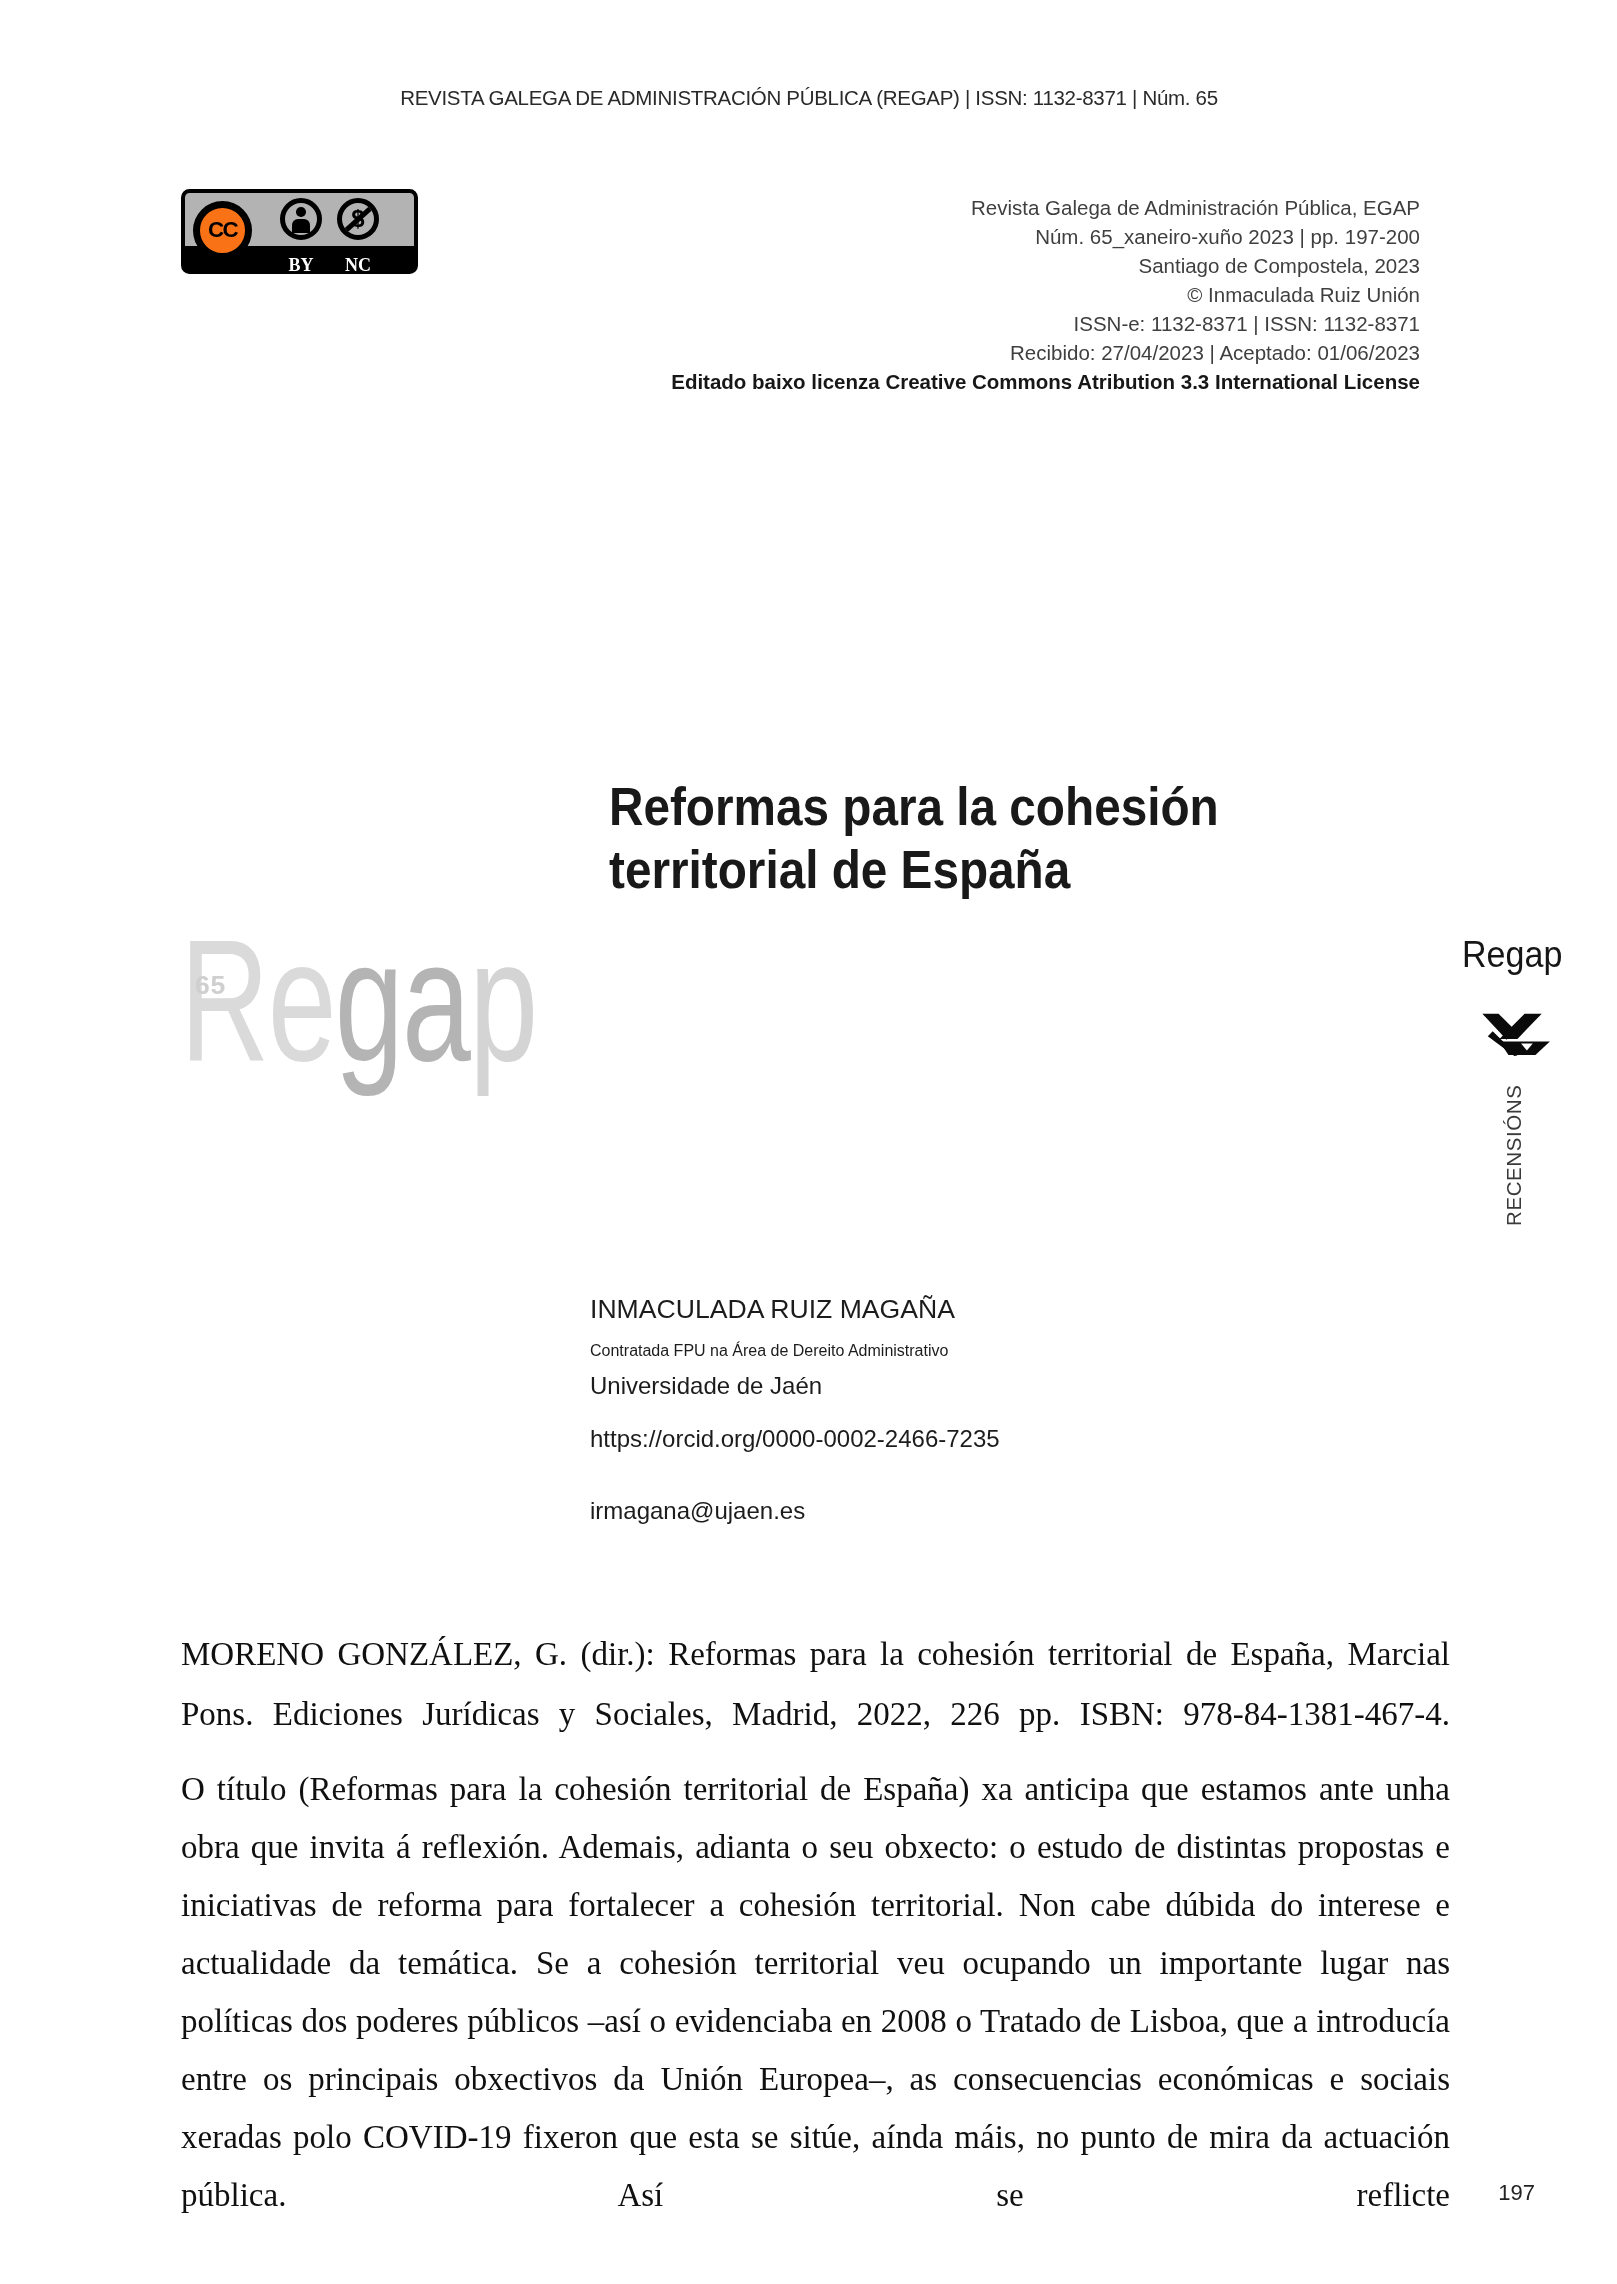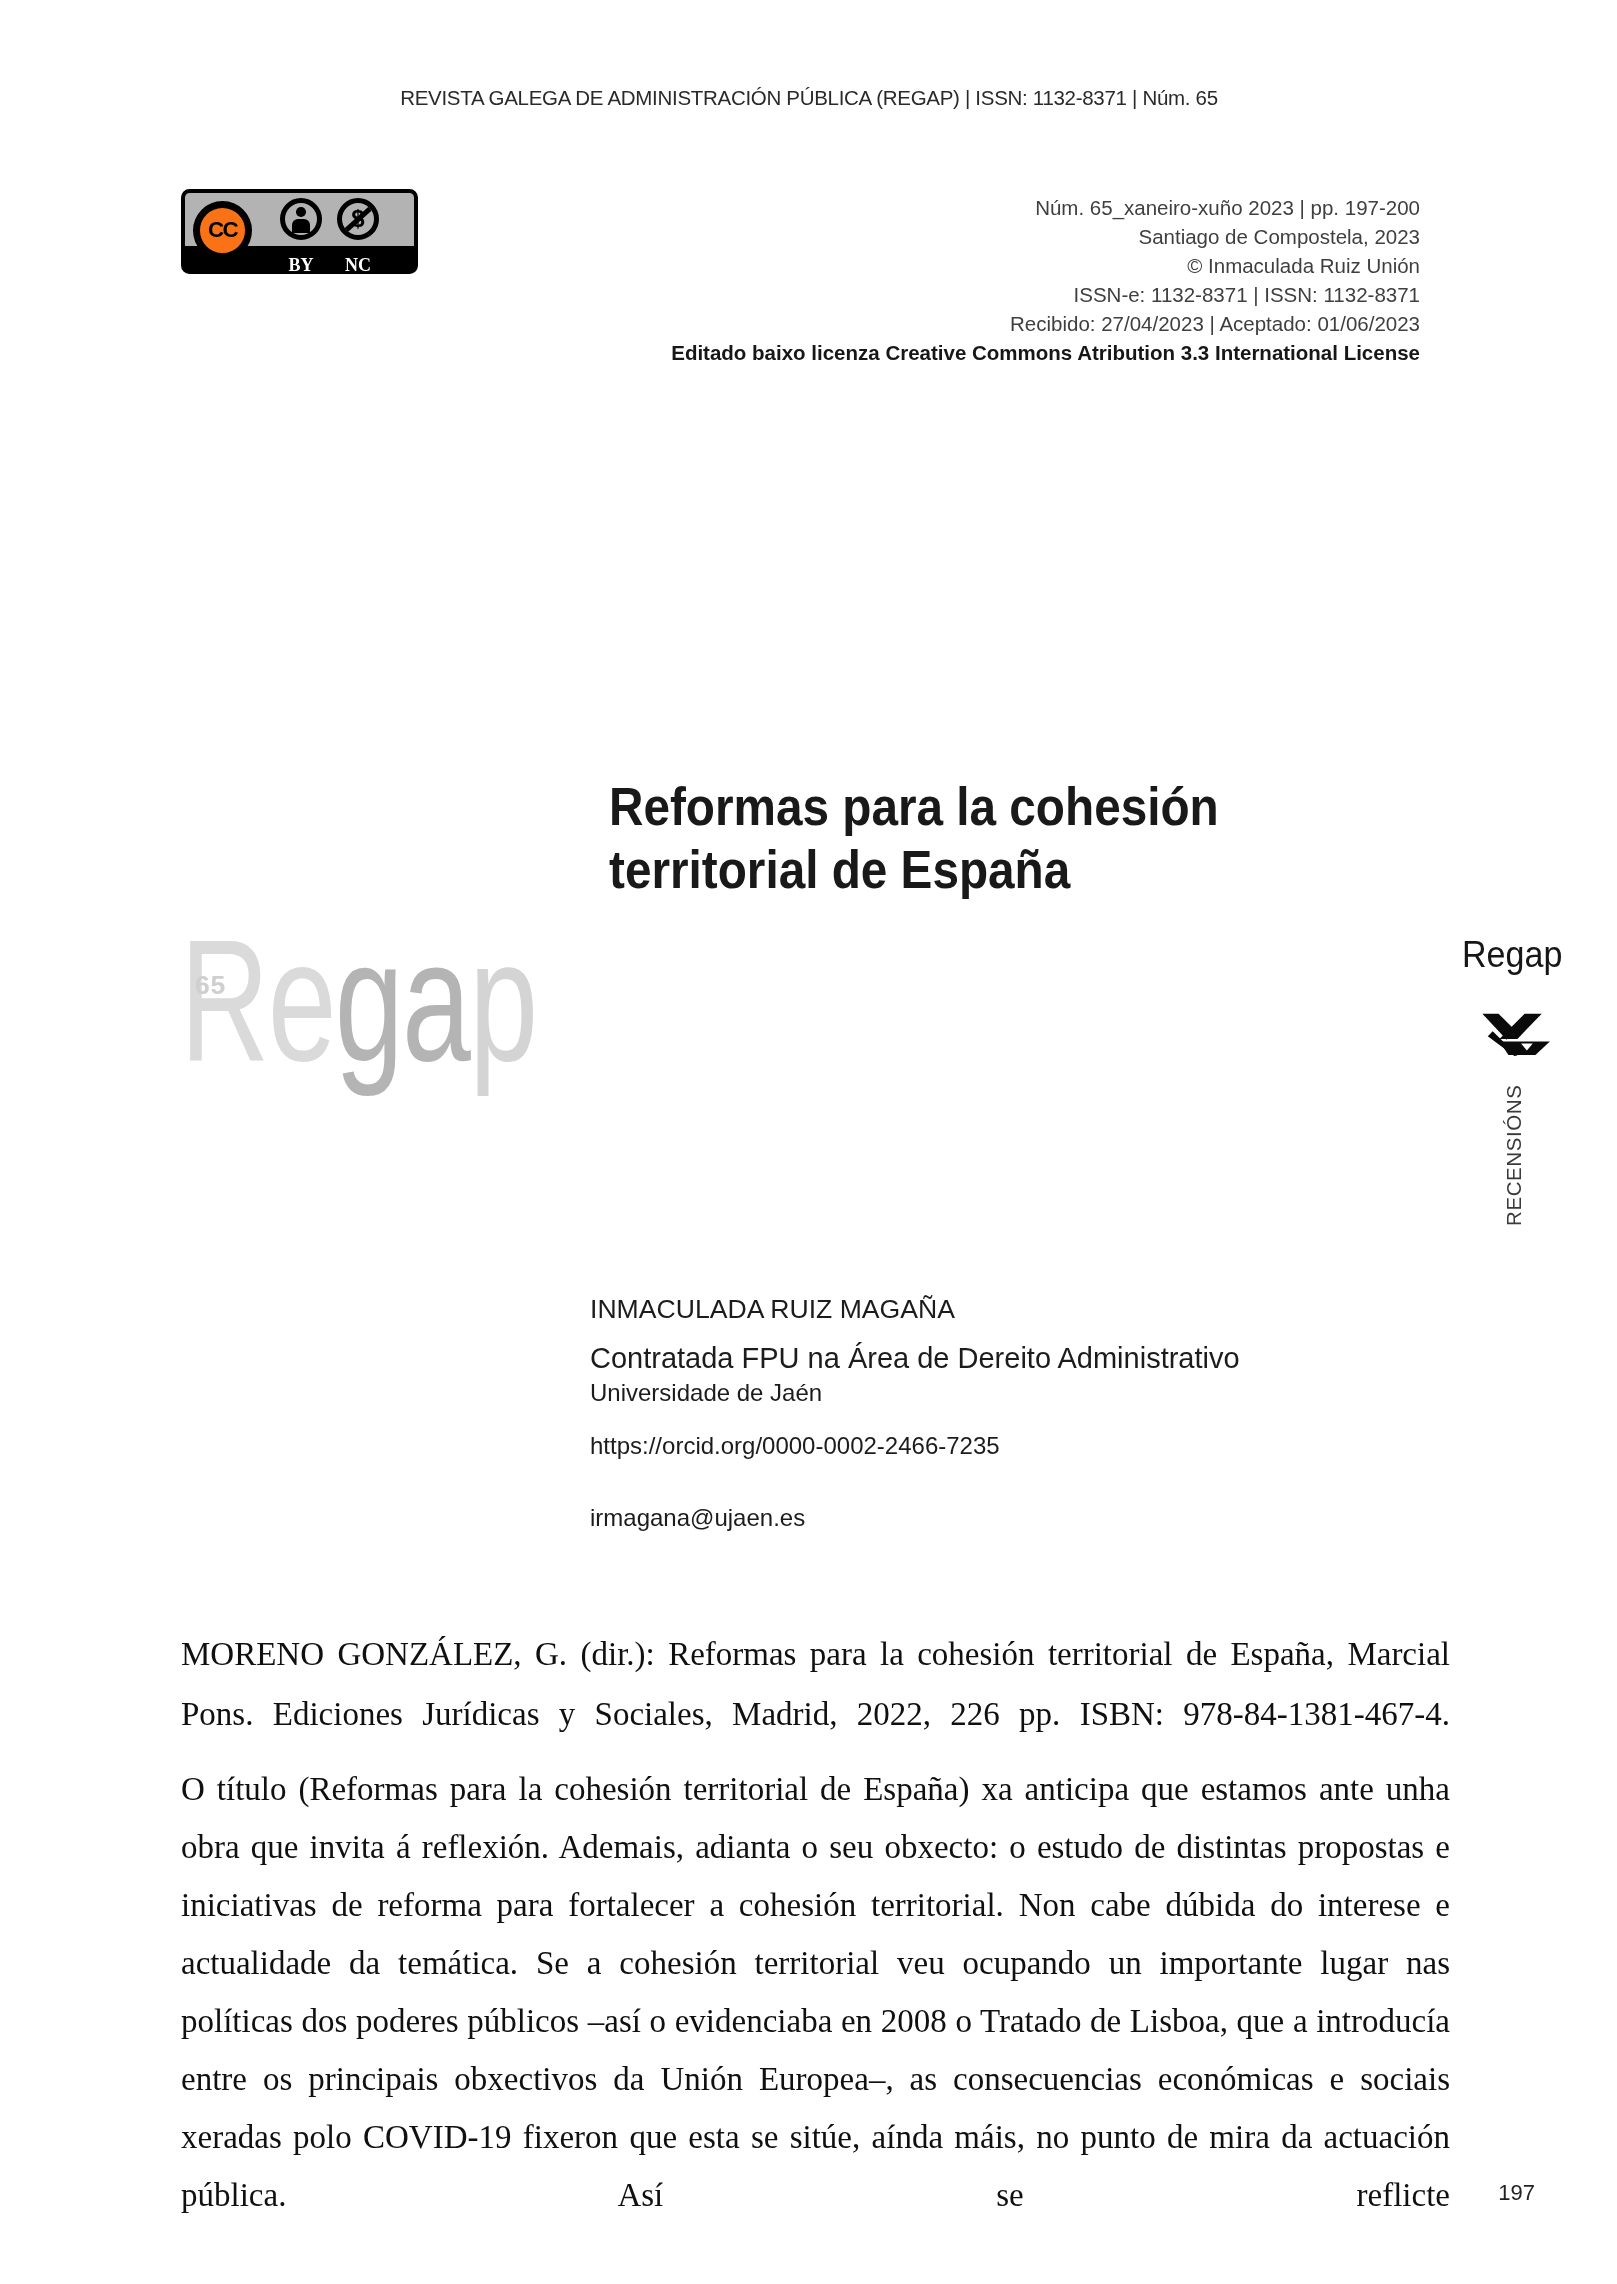--- a/index.html
+++ b/index.html
@@ -75,21 +75,21 @@
   .xg-logo { position:absolute; left:1474px; top:1011px; width:77px; height:45px; }
   .recensions {
     position:absolute; left:1502px; top:1089px; height:137px;
     writing-mode:vertical-rl; transform:rotate(180deg);
     font-size:20.5px; letter-spacing:0.6px; color:#3a3a3a;
   }
 
   
   .author-block { position:absolute; left:590px; top:1294px; color:#1c1c1c; }
   .author-name { font-size:26.6px; line-height:31px; }
-  .author-role { font-size:29px; line-height:30px; margin-top:18px; }
+  .author-role { font-size:16px; line-height:30px; margin-top:11px; }
   .author-affiliation { font-size:24px; line-height:30px; margin-top:4.8px; }
   .author-orcid { font-size:24px; line-height:30px; margin-top:23px; }
   .author-email { font-size:24px; line-height:30px; margin-top:42px; }
 
   
   .citation, .body-par {
     position:absolute; left:181px; width:1269px;
     font-family:"Liberation Serif", serif; color:#101010;
     text-align:justify; text-align-last:justify;
   }
@@ -117,20 +117,21 @@
     </div>
     <div class="cc-circle cc-nc-c">
       <span>$</span>
       <div class="nc-slash"></div>
     </div>
     <div class="cc-label cc-label-by">BY</div>
     <div class="cc-label cc-label-nc">NC</div>
   </div>
 
   <div class="meta-block">
+    <div>Revista Galega de Administración Pública, EGAP</div>
     <div>Núm. 65_xaneiro-xuño 2023 | pp. 197-200</div>
     <div>Santiago de Compostela, 2023</div>
     <div>© Inmaculada Ruiz Unión</div>
     <div>ISSN-e: 1132-8371 | ISSN: 1132-8371</div>
     <div>Recibido: 27/04/2023 | Aceptado: 01/06/2023</div>
     <div class="meta-license">Editado baixo licenza Creative Commons Atribution 3.3 International License</div>
   </div>
 
   <div class="article-title">
     <div>Reformas para la cohesión</div>

